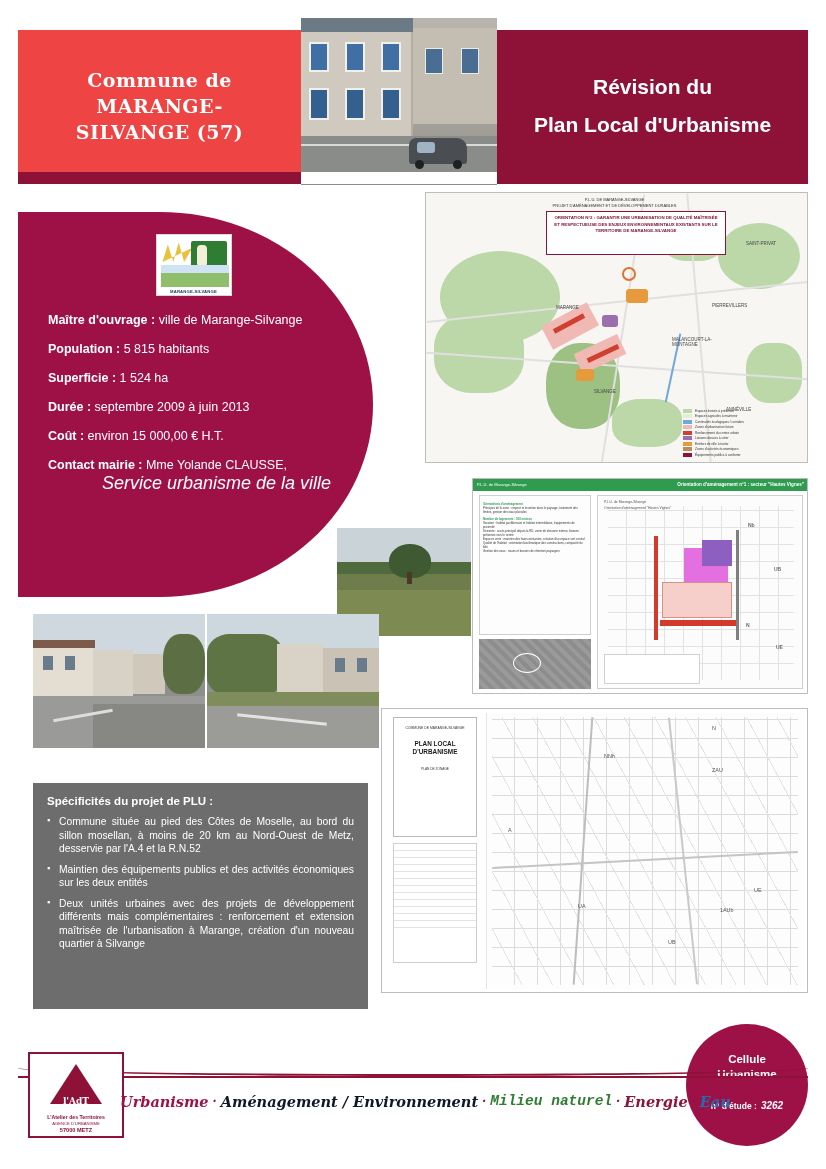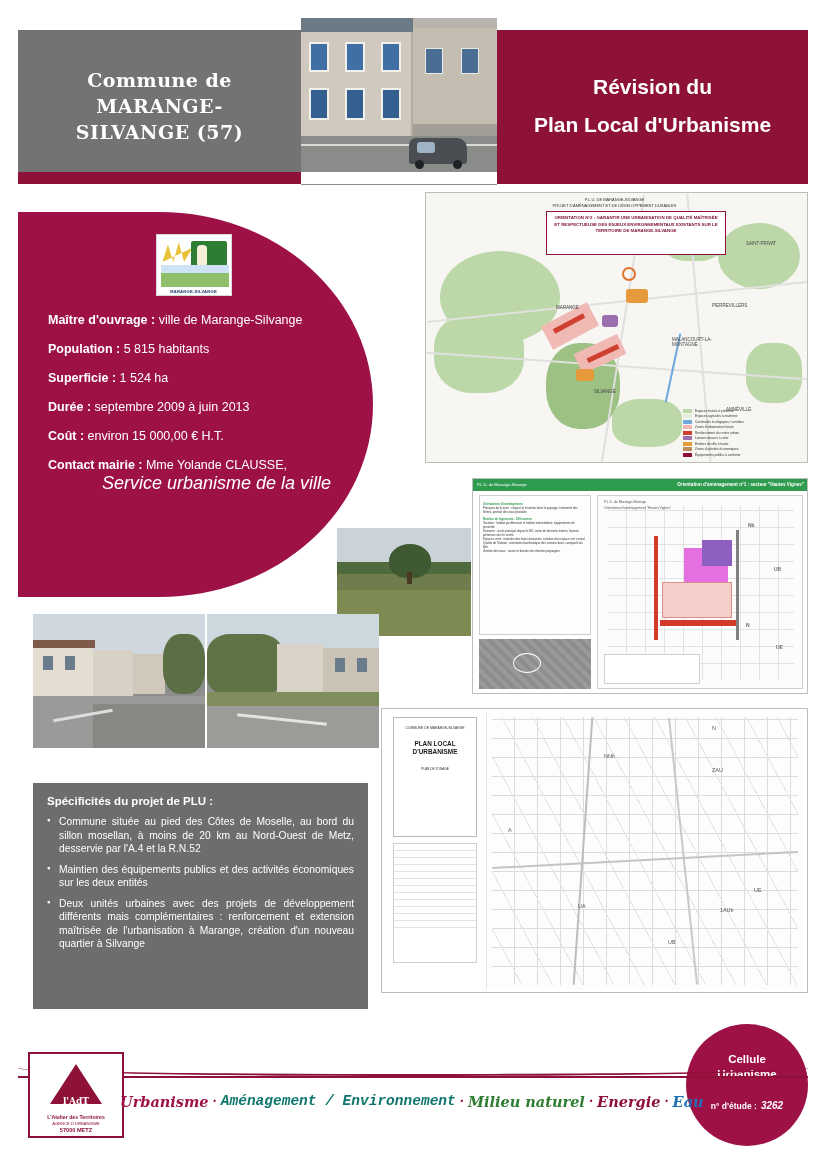--- a/index.html
+++ b/index.html
@@ -13,21 +13,21 @@
   }
   .page { position:absolute; left:0; top:0; width:826px; height:1169px; }
 
   
   .header-bar {
     position:absolute; left:18px; top:30px; width:790px; height:152px;
     background:#8e1238;
   }
   .header-left {
     position:absolute; left:18px; top:30px; width:283px; height:152px;
-    background:#737373;
+    background:#ef4444;
     display:flex; align-items:center; justify-content:center;
   }
   .header-left-inner {
     color:#ffffff; text-align:center; font-weight:bold; font-size:19px;
     line-height:26px; letter-spacing:0.5px;
     font-family:"DejaVu Serif", serif;
   }
   .header-photo {
     position:absolute; left:301px; top:18px; width:196px; height:167px;
     background:linear-gradient(180deg,#9fa2a0 0%, #8d8f8d 40%, #7a7c79 100%);
@@ -538,22 +538,22 @@
     <div class="tri"></div>
     <div class="lab">l'AdT</div>
     <div class="l2">L'Atelier des Territoires</div>
     <div class="l3">AGENCE D'URBANISME</div>
     <div class="l4">57000 METZ</div>
   </div>
 
   <div class="footer-tags">
     <span style="color:#9e1147;">Urbanisme</span>
     <span class="dot">·</span>
-    <span style="color:#0f766e;font-family:Liberation Mono, monospace;">Aménagement / Environnement</span>
+    <span style="color:#0f172a;">Aménagement / Environnement</span>
     <span class="dot">·</span>
-    <span style="color:#2e7d32;">Milieu naturel</span>
+    <span style="color:#2e7d32;font-family:Liberation Mono, monospace;">Milieu naturel</span>
     <span class="dot">·</span>
     <span style="color:#8e1238;">Energie</span>
     <span class="dot">·</span>
     <span style="color:#1f6fb5;">Eau</span>
   </div>
 
 </div>
 
 </body></html>

